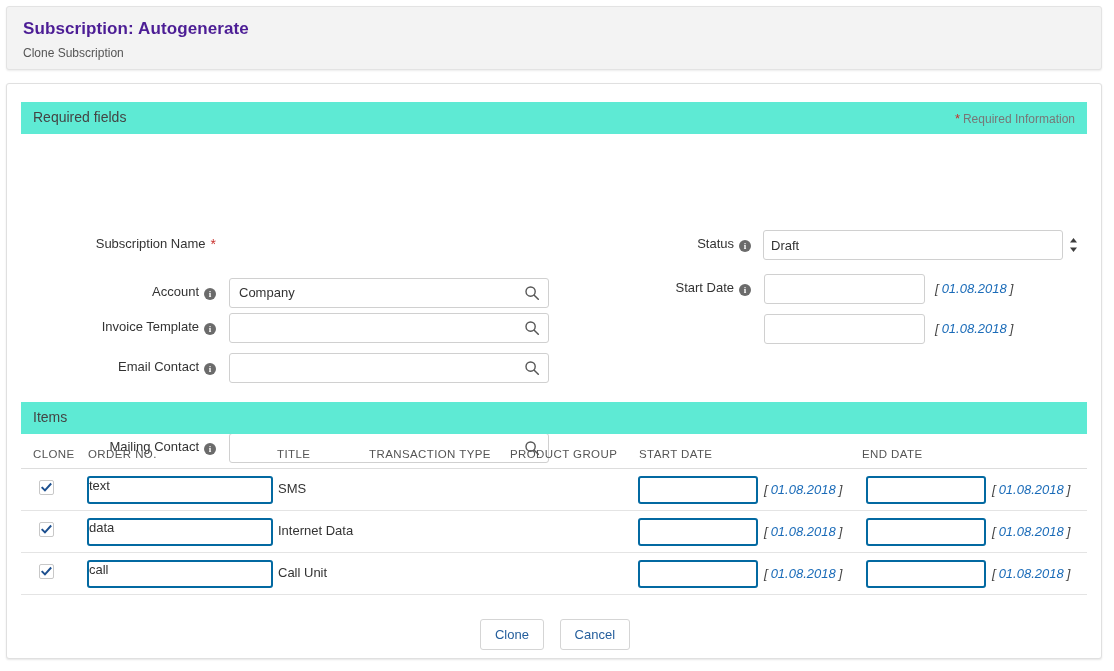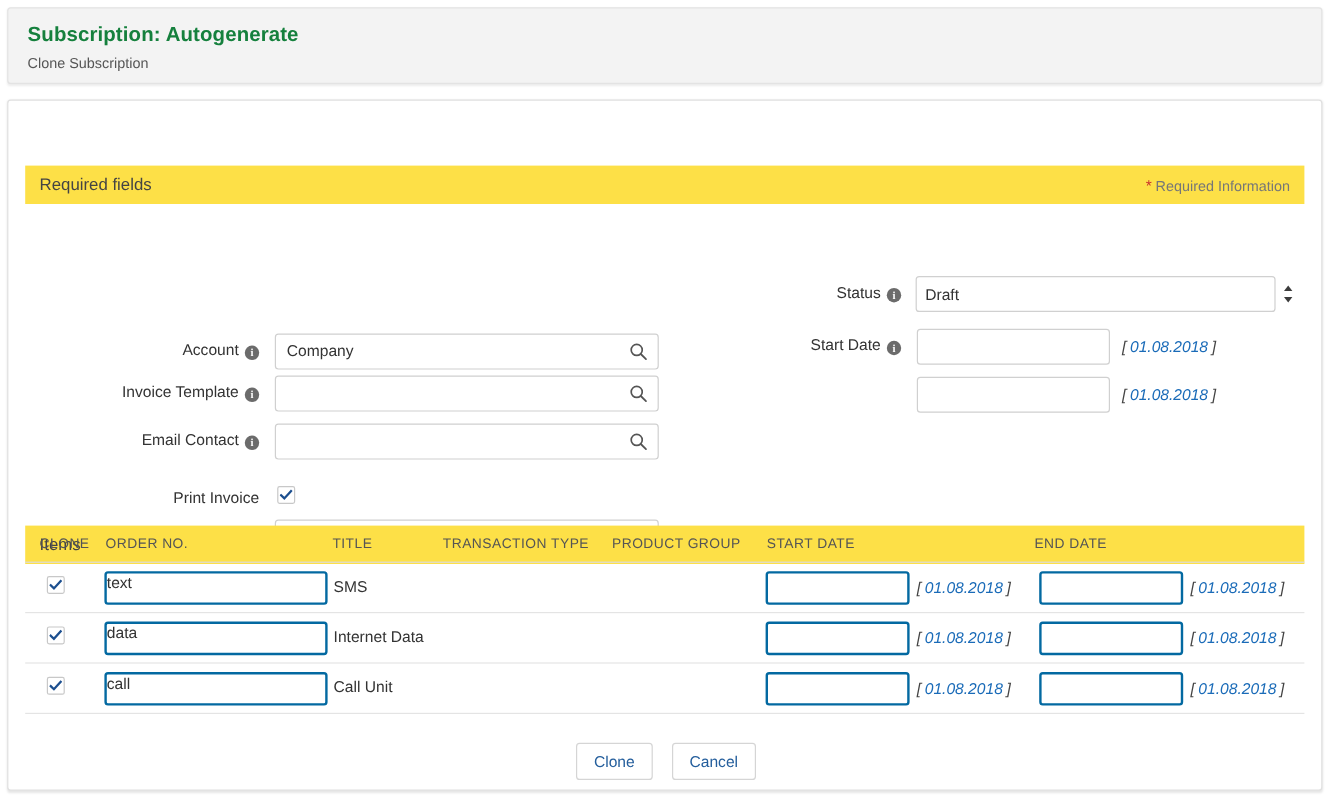--- a/index.html
+++ b/index.html
@@ -29,21 +29,21 @@
     border-radius: 3px;
     box-shadow: 0 1px 2px rgba(0,0,0,0.08);
     box-sizing: border-box;
   }
   .title-main {
     position: absolute;
     left: 16px;
     top: 12px;
     font-size: 17px;
     font-weight: bold;
-    color: #15803d;
+    color: #4c1d95;
     letter-spacing: 0.1px;
   }
   .title-sub {
     position: absolute;
     left: 16px;
     top: 39px;
     font-size: 12px;
     color: #555555;
   }
 
@@ -60,23 +60,22 @@
     box-shadow: 0 1px 2px rgba(0,0,0,0.10);
     box-sizing: border-box;
   }
 
   
   .section-bar {
     position: absolute;
     left: 14px;
     width: 1066px;
     height: 32px;
-    background: #fde047;
-    box-sizing: border-box;
-    margin-top: 36px;
+    background: #5eead4;
+    box-sizing: border-box;
   }
   .section-bar .sect-title {
     position: absolute;
     left: 12px;
     top: 7px;
     font-size: 14px;
     color: #444444;
   }
   .section-bar .req-note {
     position: absolute;
@@ -288,20 +287,25 @@
 
   <div class="section-bar" id="bar-required">
     <div class="sect-title">Required fields</div>
     <div class="req-note">
       <span class="star">*</span><span>Required Information</span>
     </div>
   </div>
 
   <div class="form-area">
 
+    <div class="frow" style="left:0; top:96px; width:209px;">
+      <div class="flabel">
+        <span>Subscription Name</span><span class="star-req">*</span>
+      </div>
+    </div>
 
     <div class="frow" style="left:0; top:144px; width:209px;">
       <div class="flabel">
         <span>Account</span><i class="info-ico">i</i>
       </div>
     </div>
     <div class="fld" style="left:222px; top:144px; width:320px;">
       <span class="ftext">Company</span>
       <svg class="mag" viewBox="0 0 16 16">
         <circle cx="6.6" cy="6.6" r="4.6" fill="none" stroke="#555" stroke-width="1.4"></circle>

